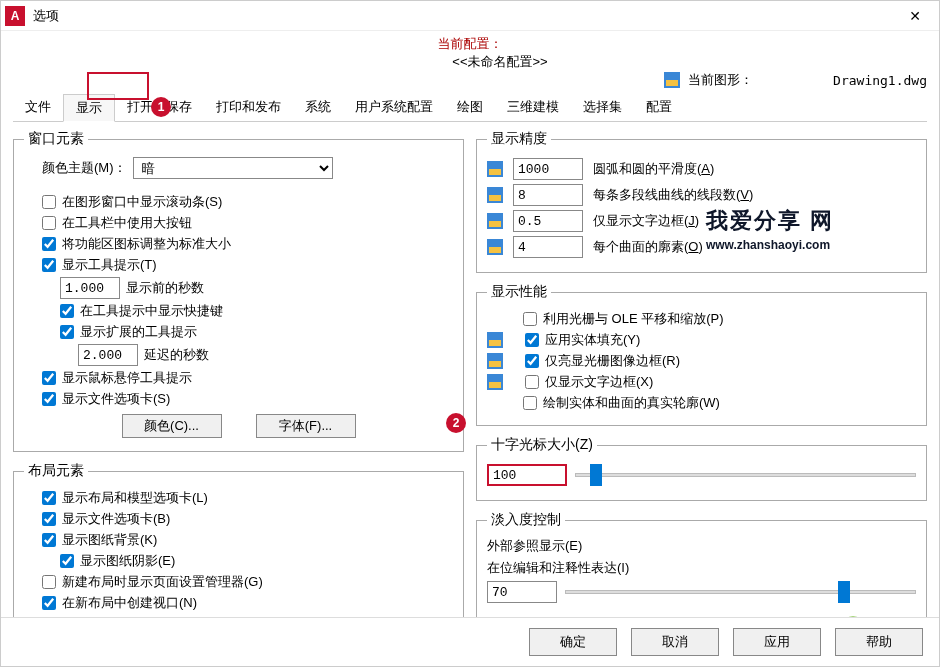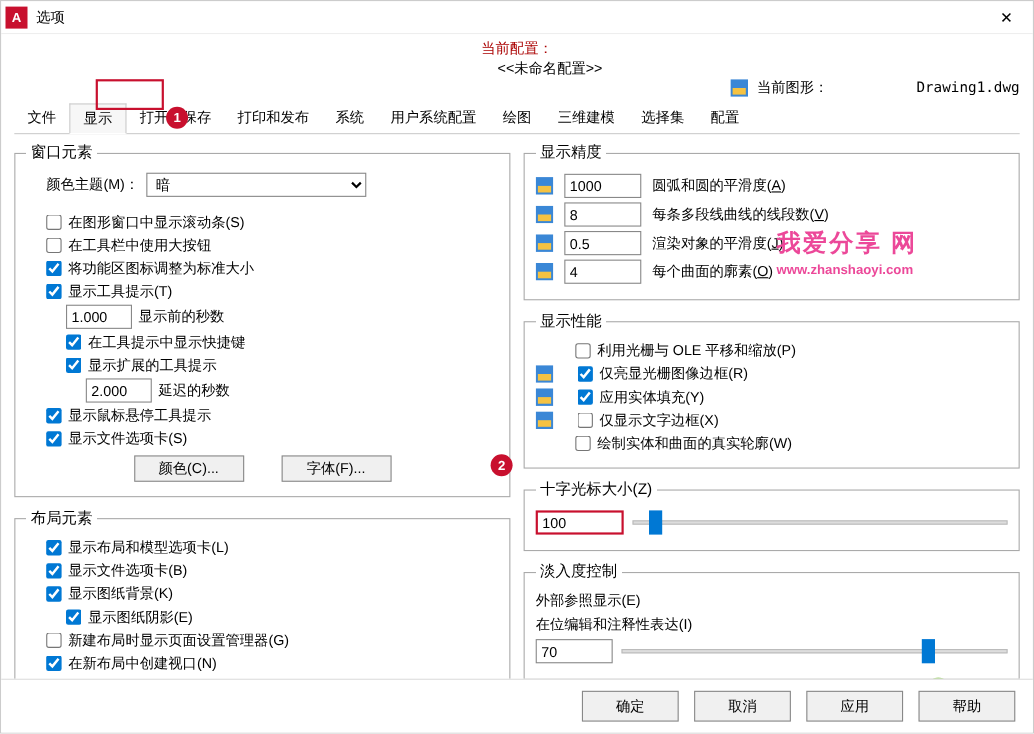--- a/index.html
+++ b/index.html
@@ -20,33 +20,33 @@
 .highlight-tab { position: absolute; border: 2.5px solid #c8102e; width: 62px; height: 28px; left: 86px; top: 71px; pointer-events: none; }
 .content { display: flex; padding: 8px 12px; gap: 12px; }
 .col { flex: 1; }
 fieldset { border: 1px solid #aaa; padding: 6px 10px 10px; margin-bottom: 10px; }
 legend { padding: 0 4px; font-size: 14px; }
 .row { display: flex; align-items: center; margin: 3px 0; gap: 6px; }
 .row.indent1 { margin-left: 18px; }
 .row.indent2 { margin-left: 36px; }
 .row.indent3 { margin-left: 54px; }
 select { width: 200px; height: 22px; background: #fff; border: 1px solid #888; padding: 0 4px; }
-input[type="text"] { border: 1px solid #888; padding: 2px 4px; height: 22px; font-size: 13px; }
+input[type="text"] { border: 1px solid #888; padding: 2px 4px; height: 22px; font-size: 13px; font-family: Liberation Mono, monospace; }
 input[type="checkbox"] { width: 14px; height: 14px; accent-color: #0078d4; }
 .u { text-decoration: underline; }
 .btn { background: #f0f0f0; border: 1px solid #888; padding: 2px 12px; cursor: pointer; min-width: 100px; text-align: center; font-size: 13px; font-family: inherit; }
 .marker { width: 20px; height: 20px; border-radius: 50%; background: #c8102e; color: #fff; display: flex; align-items: center; justify-content: center; font-size: 12px; font-weight: bold; position: absolute; }
 .prec-row { display: flex; align-items: center; margin: 4px 0; gap: 10px; }
 .prec-row input { width: 70px; }
 .mini-icon { width: 16px; height: 16px; flex-shrink: 0; }
 .slider-wrap { position: relative; display: flex; align-items: center; gap: 8px; margin: 4px 0; }
 .slider-track { flex: 1; height: 4px; background: #ddd; border: 1px solid #bbb; position: relative; }
 .slider-thumb { width: 12px; height: 22px; background: #0078d4; position: absolute; top: -10px; }
 .highlight-input { border: 2.5px solid #c8102e !important; }
-.overlay-text { position: absolute; top: 205px; right: 105px; color: #ec4899; font-weight: bold; font-size: 22px; pointer-events: none; letter-spacing: 2px; }
+.overlay-text { position: absolute; top: 205px; right: 105px; color: #0f172a; font-weight: bold; font-size: 22px; pointer-events: none; letter-spacing: 2px; }
 .overlay-text .small { font-size: 12px; display: block; letter-spacing: 0; margin-top: 2px; }
 .button-row { display: flex; justify-content: flex-end; gap: 14px; padding: 10px 16px; border-top: 1px solid #ddd; position: absolute; bottom: 0; left: 0; right: 0; background: #fff; }
 .button-row .btn { min-width: 88px; padding: 4px 12px; }
 .watermark { position: absolute; bottom: 30px; right: 20px; opacity: 0.7; display: flex; align-items: center; gap: 4px; font-size: 13px; color: #555; }
 .watermark .wm-icon { width: 20px; height: 20px; background: #7fc241; border-radius: 50%; display: inline-block; }
 </style>
 </head>
 <body>
 
 <div class="window">
@@ -188,21 +188,21 @@
               </svg></span>
             <input type="text" value="8" style="">
             <span><span>每条多段线曲线的线段数(</span><span class="u">V</span><span>)</span></span>
           </div>
         <div class="prec-row">
             <span class="mini-icon"><svg viewBox="0 0 16 16">
                 <rect width="16" height="16" fill="#3a87d6"></rect>
                 <rect x="2" y="8" width="12" height="6" fill="#f5c242"></rect>
               </svg></span>
             <input type="text" value="0.5" style="">
-            <span><span>渲染对象的平滑度(</span><span class="u">J</span><span>)</span></span>
+            <span><span>仅显示文字边框(</span><span class="u">J</span><span>)</span></span>
           </div>
         <div class="prec-row">
             <span class="mini-icon"><svg viewBox="0 0 16 16">
                 <rect width="16" height="16" fill="#3a87d6"></rect>
                 <rect x="2" y="8" width="12" height="6" fill="#f5c242"></rect>
               </svg></span>
             <input type="text" value="4" style="">
             <span><span>每个曲面的</span><span>廓素(</span><span class="u">O</span><span>)</span></span>
           </div>
       </fieldset>
@@ -213,30 +213,30 @@
             <input type="checkbox" style="">
             <span><span>利用光栅与 OLE 平移和缩放(P)</span></span>
           </div>
         <div class="row">
             <span class="mini-icon"><svg viewBox="0 0 16 16">
                 <rect width="16" height="16" fill="#3a87d6"></rect>
                 <rect x="2" y="8" width="12" height="6" fill="#f5c242"></rect>
               </svg></span>
             <span style="width:10px"></span>
             <input type="checkbox" checked="" style="">
+            <span><span>应用实体填充(Y)</span></span>
+          </div>
+        <div class="row">
+            <span class="mini-icon"><svg viewBox="0 0 16 16">
+                <rect width="16" height="16" fill="#3a87d6"></rect>
+                <rect x="2" y="8" width="12" height="6" fill="#f5c242"></rect>
+              </svg></span>
+            <span style="width:10px"></span>
+            <input type="checkbox" checked="" style="">
             <span><span>仅亮显光栅图像边框(R)</span></span>
-          </div>
-        <div class="row">
-            <span class="mini-icon"><svg viewBox="0 0 16 16">
-                <rect width="16" height="16" fill="#3a87d6"></rect>
-                <rect x="2" y="8" width="12" height="6" fill="#f5c242"></rect>
-              </svg></span>
-            <span style="width:10px"></span>
-            <input type="checkbox" checked="" style="">
-            <span><span>应用实体填充(Y)</span></span>
           </div>
         <div class="row">
             <span class="mini-icon"><svg viewBox="0 0 16 16">
                 <rect width="16" height="16" fill="#3a87d6"></rect>
                 <rect x="2" y="8" width="12" height="6" fill="#f5c242"></rect>
               </svg></span>
             <span style="width:10px"></span>
             <input type="checkbox" style="">
             <span><span>仅显示文字边框(X)</span></span>
           </div>

